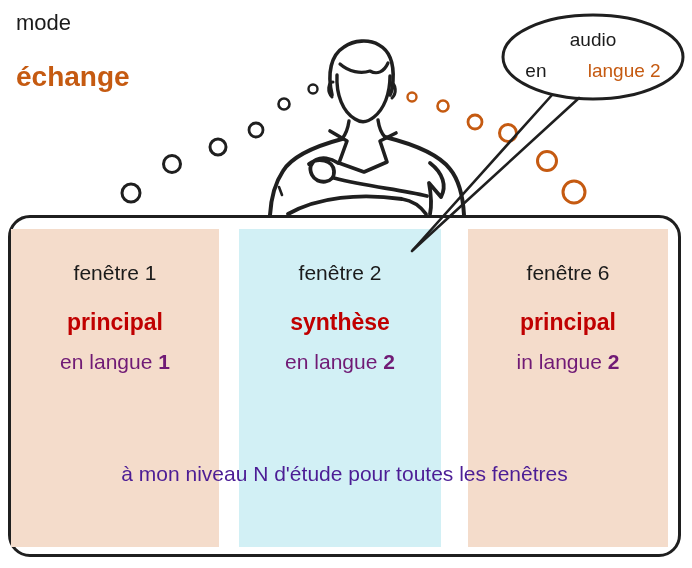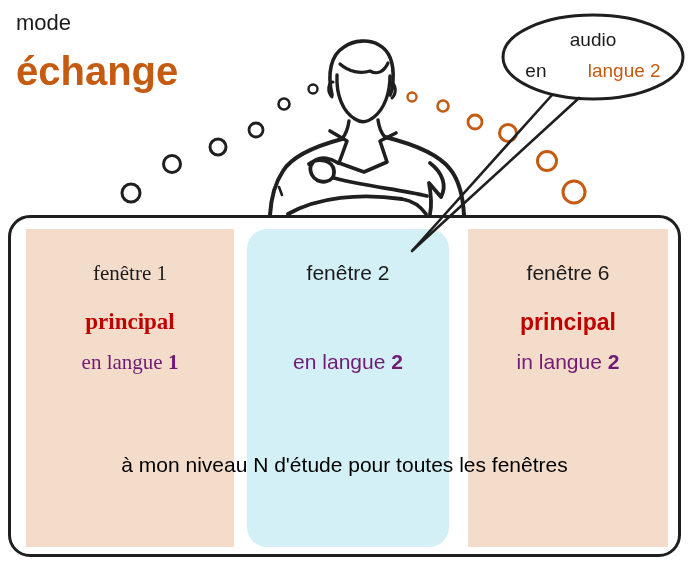--- a/index.html
+++ b/index.html
@@ -3,41 +3,41 @@
 <meta charset="utf-8">
 <style>
   html,body{margin:0;padding:0;background:#fff;}
   .canvas{
     position:relative;width:692px;height:568px;background:#ffffff;overflow:hidden;
     font-family:"Liberation Sans",sans-serif;color:#1b1b1b;
   }
   
   .hdr{position:absolute;left:16px;top:8px;z-index:2;}
   .hdr .mode{font-size:22px;line-height:30px;color:#1b1b1b;}
-  .hdr .title{font-size:40px;line-height:50px;font-weight:bold;color:#c55a11;margin-top:8px;}
+  .hdr .title{font-size:28px;line-height:50px;font-weight:bold;color:#c55a11;margin-top:14px;}
   
   .panel{
     position:absolute;left:8px;top:215px;width:667px;height:336px;
     background:#ffffff;border:3px solid #1f1f1f;border-radius:22px;z-index:1;
   }
   .win{
     position:absolute;top:11px;height:318px;text-align:center;
   }
   .win.peach{background:#f4dccb;}
   .win.blue{background:#d2f0f5;}
-  .win-1{left:15px;width:208px;font-family:Liberation Serif, serif;}
-  .win-2{left:236px;width:202px;border-radius:20px;}
+  .win-1{left:0;width:208px;}
+  .win-2{left:228px;width:202px;}
   .win-3{left:457px;width:200px;}
   .win-name{position:absolute;left:0;right:0;top:30px;font-size:21px;line-height:28px;color:#1b1b1b;}
   .win-role{position:absolute;left:0;right:0;top:78px;font-size:23px;line-height:30px;font-weight:bold;color:#c00000;}
   .win-lang{position:absolute;left:0;right:0;top:119px;font-size:21px;line-height:28px;color:#701a75;}
   .win-lang b{font-weight:bold;}
   .caption{
-    position:absolute;left:0;right:0;top:234px;text-align:center;
-    font-size:21px;line-height:26px;color:#000000;z-index:3;
+    position:absolute;left:0;right:0;top:243px;text-align:center;
+    font-size:21px;line-height:26px;color:#4c1d95;z-index:3;
   }
   
   .overlay{position:absolute;left:0;top:0;z-index:5;pointer-events:none;}
   
   .bubble-text{
     position:absolute;left:500px;top:24px;width:186px;z-index:6;
     text-align:center;font-size:19px;line-height:31px;color:#1b1b1b;
   }
   .bubble-text .hl{color:#c55a11;margin-left:36px;}
 </style>
@@ -53,20 +53,21 @@
 
   <div class="panel">
     <div class="win peach win-1">
       <div class="win-name">fenêtre 1</div>
       <div class="win-role">principal</div>
       <div class="win-lang"><span>en langue</span>
         <b>1</b></div>
     </div>
     <div class="win blue win-2">
       <div class="win-name">fenêtre 2</div>
+      <div class="win-role">synthèse</div>
       <div class="win-lang"><span>en langue</span>
         <b>2</b></div>
     </div>
     <div class="win peach win-3">
       <div class="win-name">fenêtre 6</div>
       <div class="win-role">principal</div>
       <div class="win-lang"><span>in langue</span>
         <b>2</b></div>
     </div>
     <div class="caption">à mon niveau N d'étude pour toutes les fenêtres</div>

